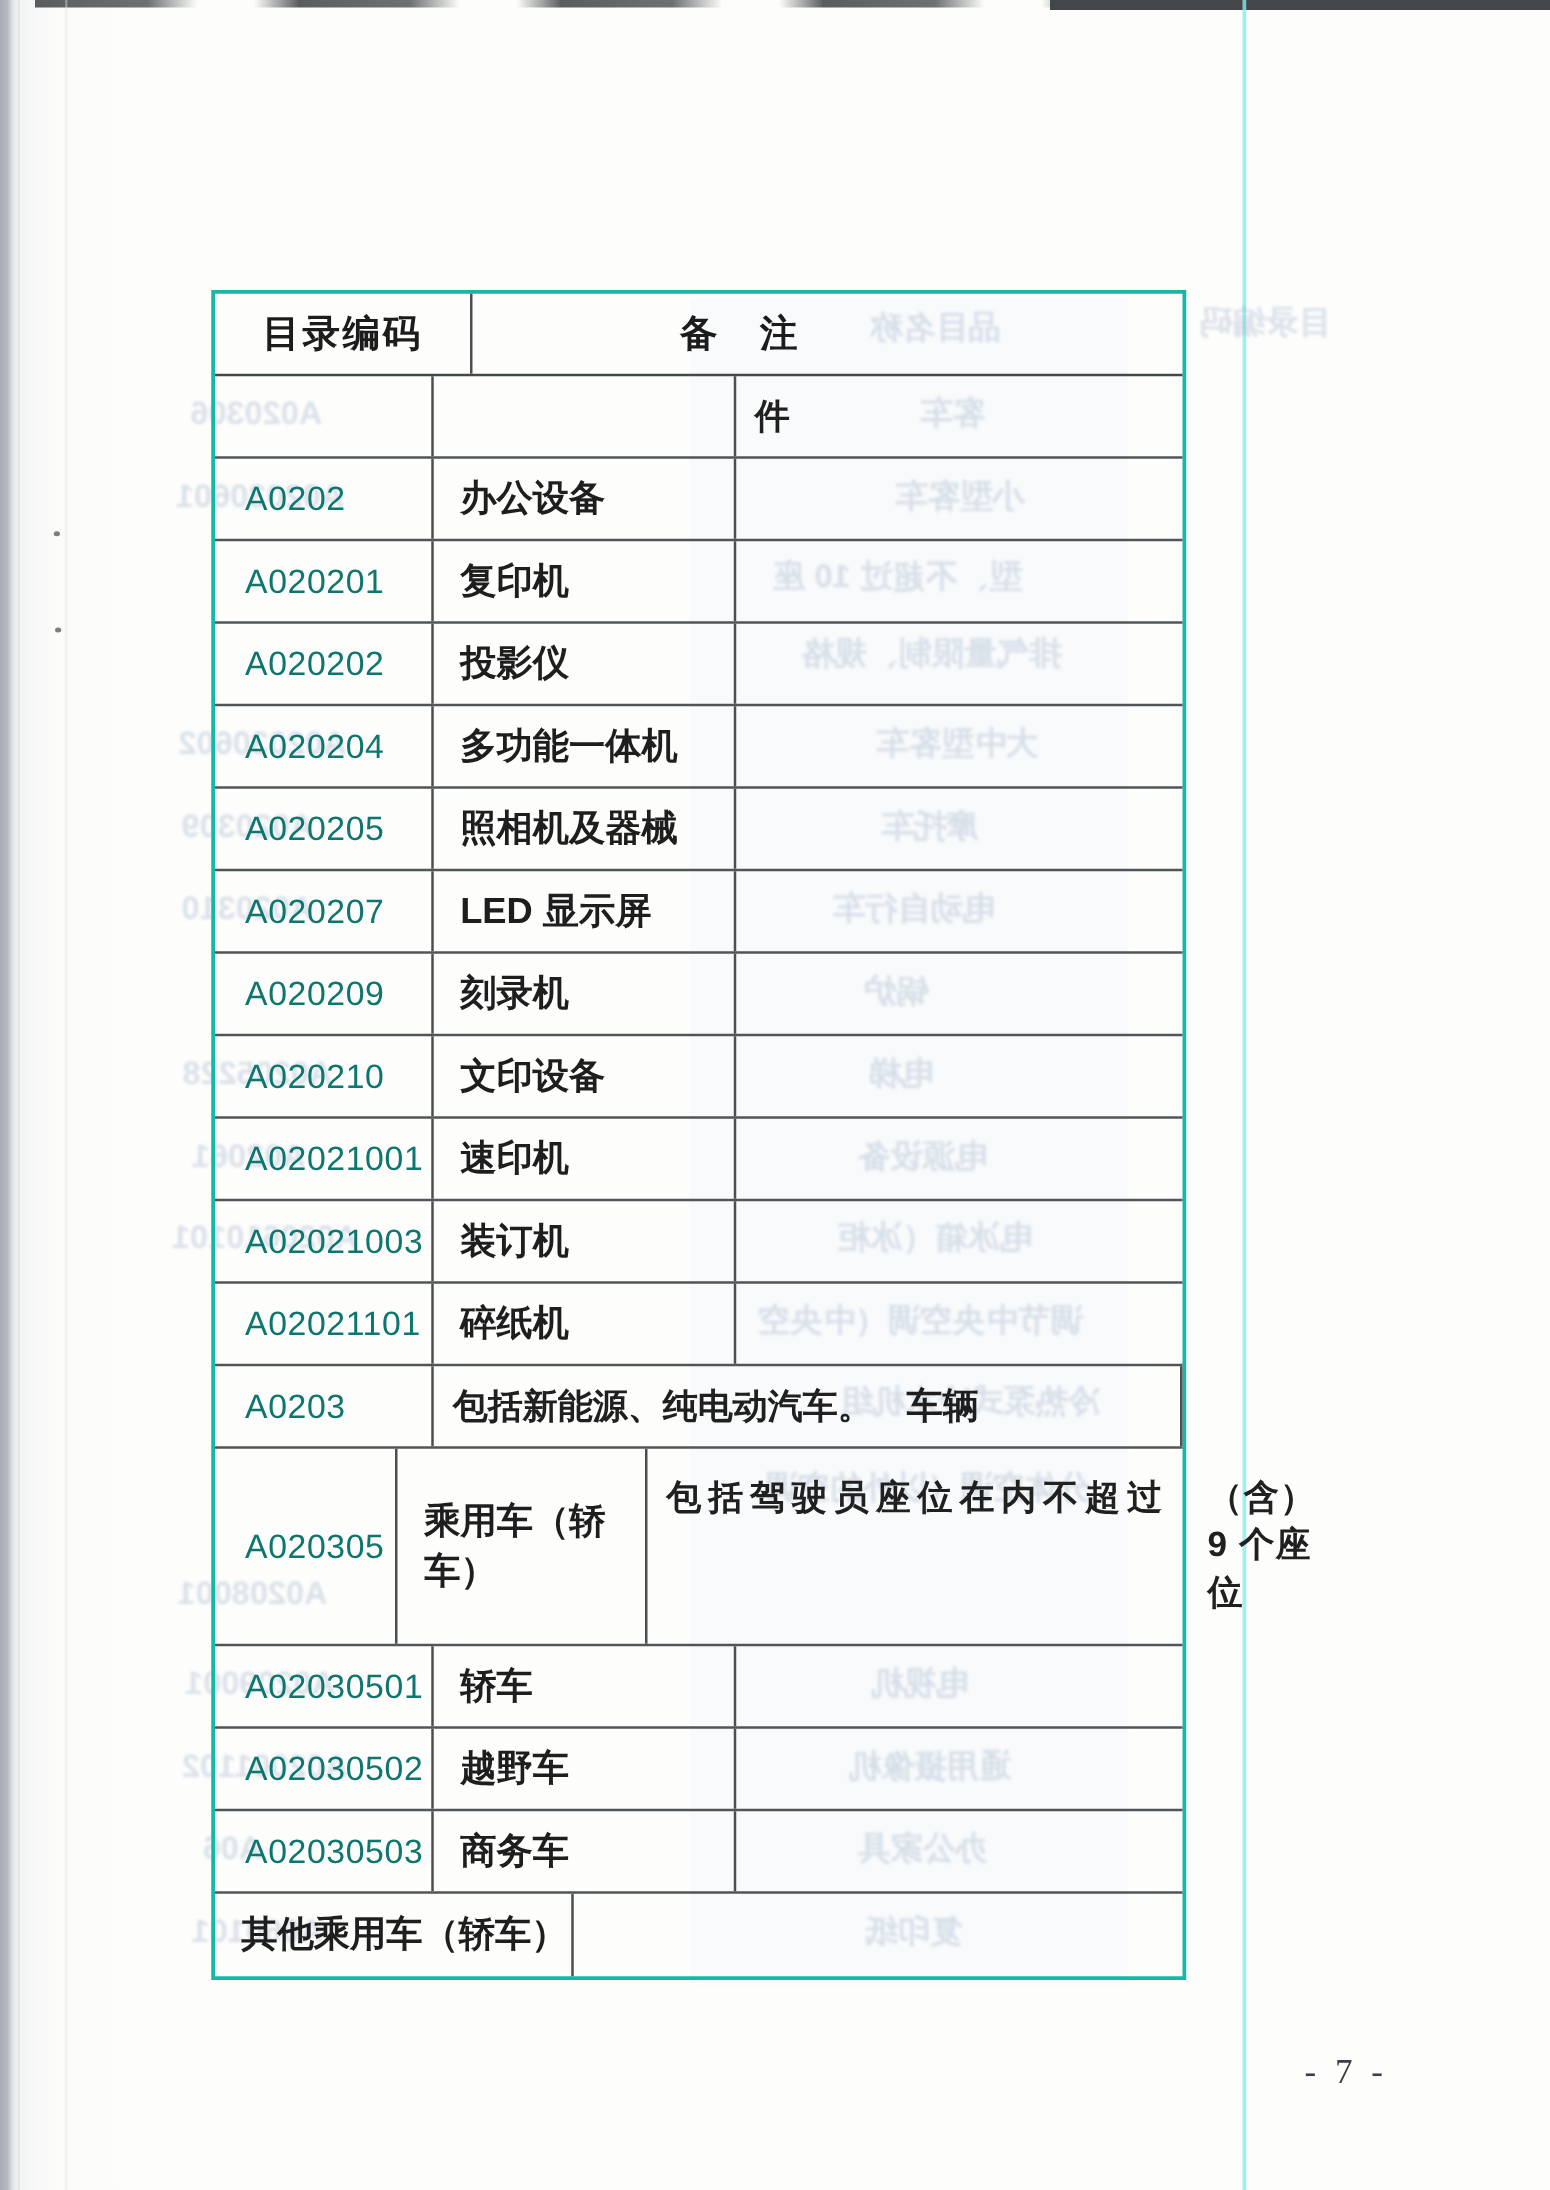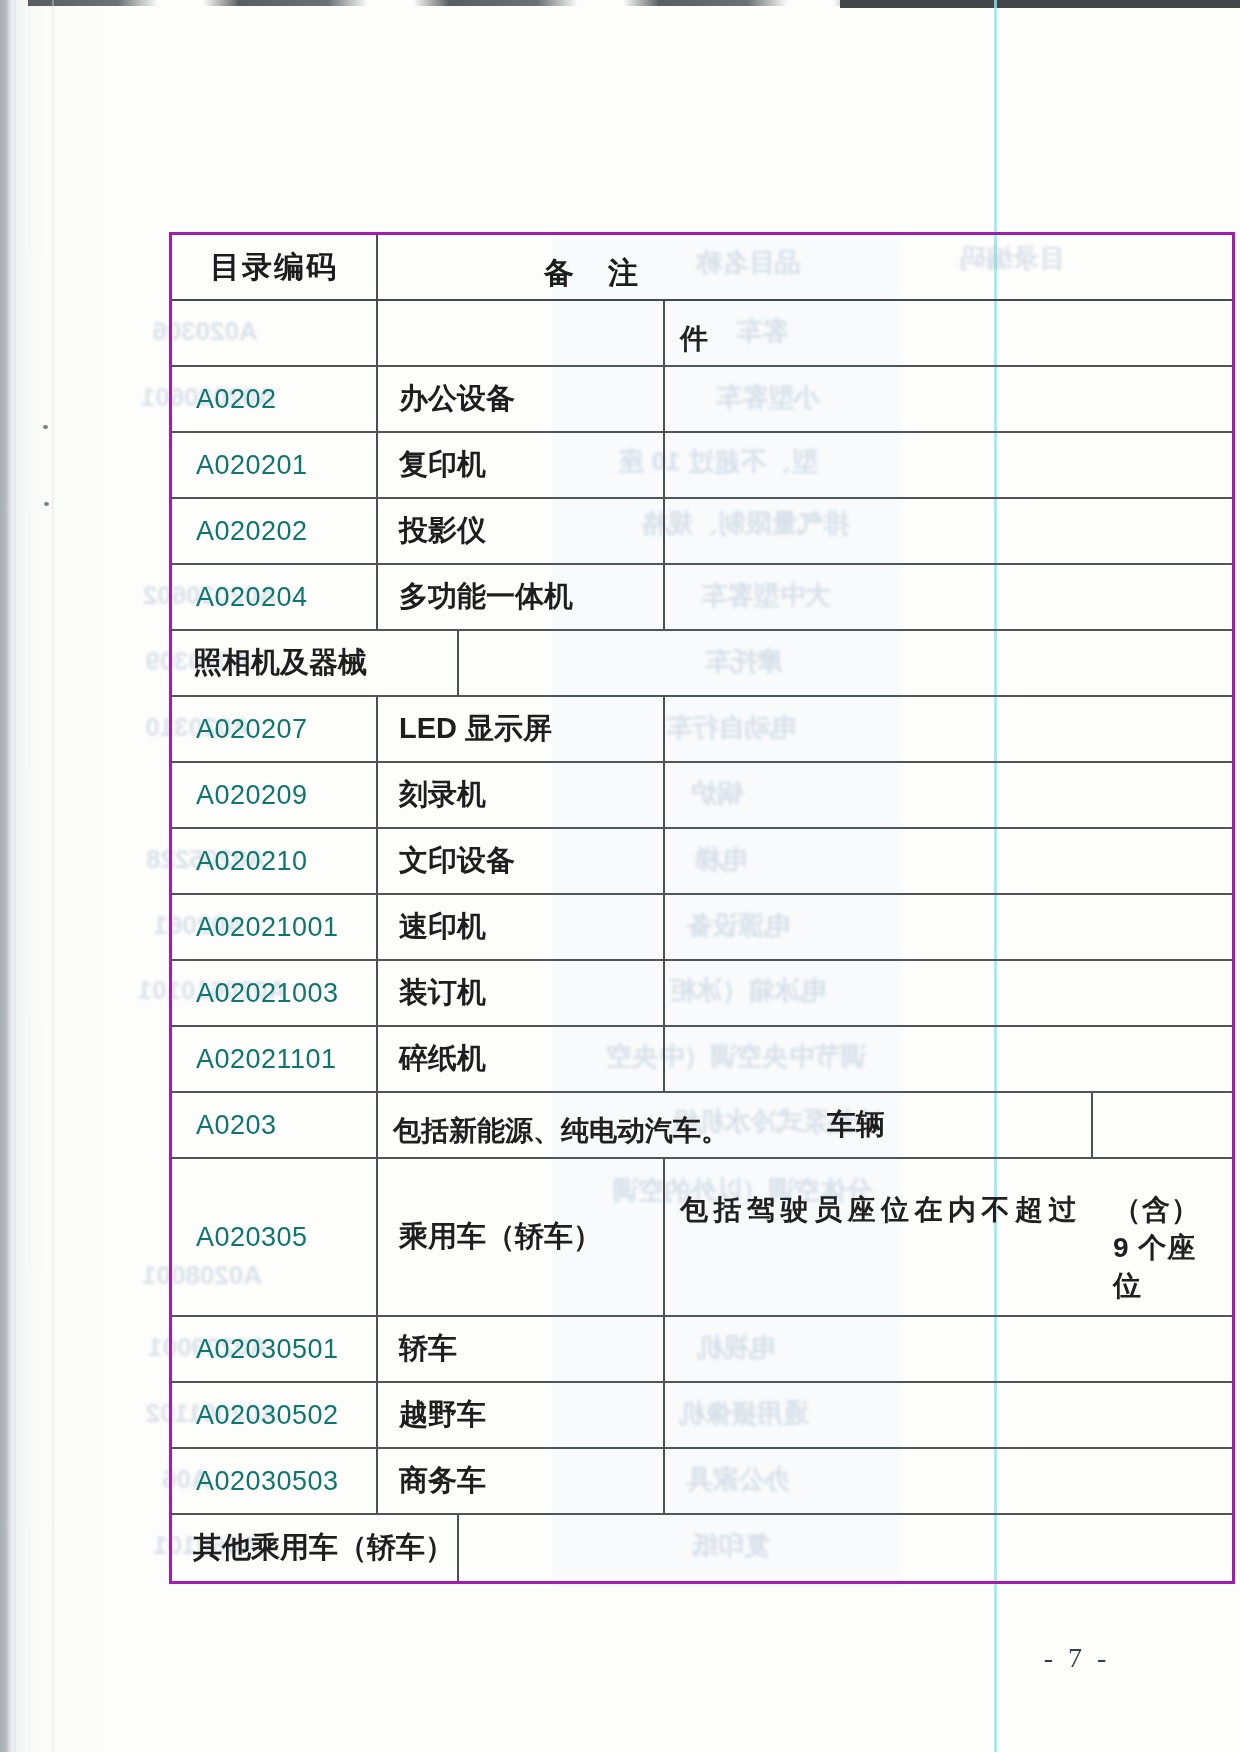--- a/index.html
+++ b/index.html
@@ -12,33 +12,33 @@
   .top-band{position:absolute;top:0;left:28px;right:0;height:6px;
     background:repeating-linear-gradient(90deg,#3d4144 0px,#54595c 90px,rgba(255,255,255,0) 130px,rgba(255,255,255,0) 175px,#45494c 210px);
     opacity:.85;}
   .top-band-solid{position:absolute;top:0;left:840px;width:400px;height:8px;background:#43474a;}
   .scan-line{position:absolute;top:0;height:100%;width:3px;opacity:.8;}
   .wash{position:absolute;left:552px;top:238px;width:350px;height:1350px;background:rgba(168,193,228,0.055);pointer-events:none;}
   .speck{position:absolute;width:5px;height:4px;border-radius:50%;background:#5a5f63;opacity:.8;}
 
   
   .doc-table{
-    position:absolute;left:169px;top:232px;width:1066px;
-    border:3px solid #a21caf;box-sizing:border-box;
+    position:absolute;left:169px;top:232px;width:780px;
+    border:3px solid #14b8a6;box-sizing:border-box;
     color:#242424;
   }
   .trow{display:flex;height:66px;border-bottom:2px solid #525557;box-sizing:border-box;}
   .trow:last-child{border-bottom:none;}
   .trow.tall{height:158px;}
   .cell{box-sizing:border-box;display:flex;align-items:center;}
   .code-cell{width:206px;border-right:2px solid #4c4f51;padding-left:24px;
     font-size:27px;letter-spacing:.5px;color:#0f766e;}
   .name-cell{width:287px;border-right:2px solid #4c4f51;padding-left:21px;
     font-size:29px;font-weight:600;color:#1e1e1e;}
-  .note-cell{width:428px;padding-left:15px;font-size:28px;font-weight:600;color:#202020;margin-top:12px;}
+  .note-cell{width:428px;padding-left:15px;font-size:28px;font-weight:600;color:#202020;}
   .note-cell.two-line{align-items:flex-start;justify-content:flex-start;
     padding-top:20px;gap:31px;}
   .note-l1{letter-spacing:5.5px;white-space:nowrap;}
   .note-l2{letter-spacing:1px;}
   .hrow .cell{font-size:30px;font-weight:700;color:#1c1c1c;justify-content:center;padding-left:0;letter-spacing:2px;}
   .hrow{border-bottom:2px solid #45484a;}
 
   
   .bleed{position:absolute;transform:translate(-50%,-50%) scaleX(-1);
     color:#9db0c7;opacity:.36;filter:blur(1.4px);
@@ -121,20 +121,21 @@
         <div class="cell code-cell">A020202</div>
         <div class="cell name-cell">投影仪</div>
         <div class="cell note-cell"></div>
       </div>
       <div class="trow">
         <div class="cell code-cell">A020204</div>
         <div class="cell name-cell">多功能一体机</div>
         <div class="cell note-cell"></div>
       </div>
       <div class="trow">
+        <div class="cell code-cell">A020205</div>
         <div class="cell name-cell">照相机及器械</div>
         <div class="cell note-cell"></div>
       </div>
       <div class="trow">
         <div class="cell code-cell">A020207</div>
         <div class="cell name-cell">LED 显示屏</div>
         <div class="cell note-cell"></div>
       </div>
       <div class="trow">
         <div class="cell code-cell">A020209</div>

